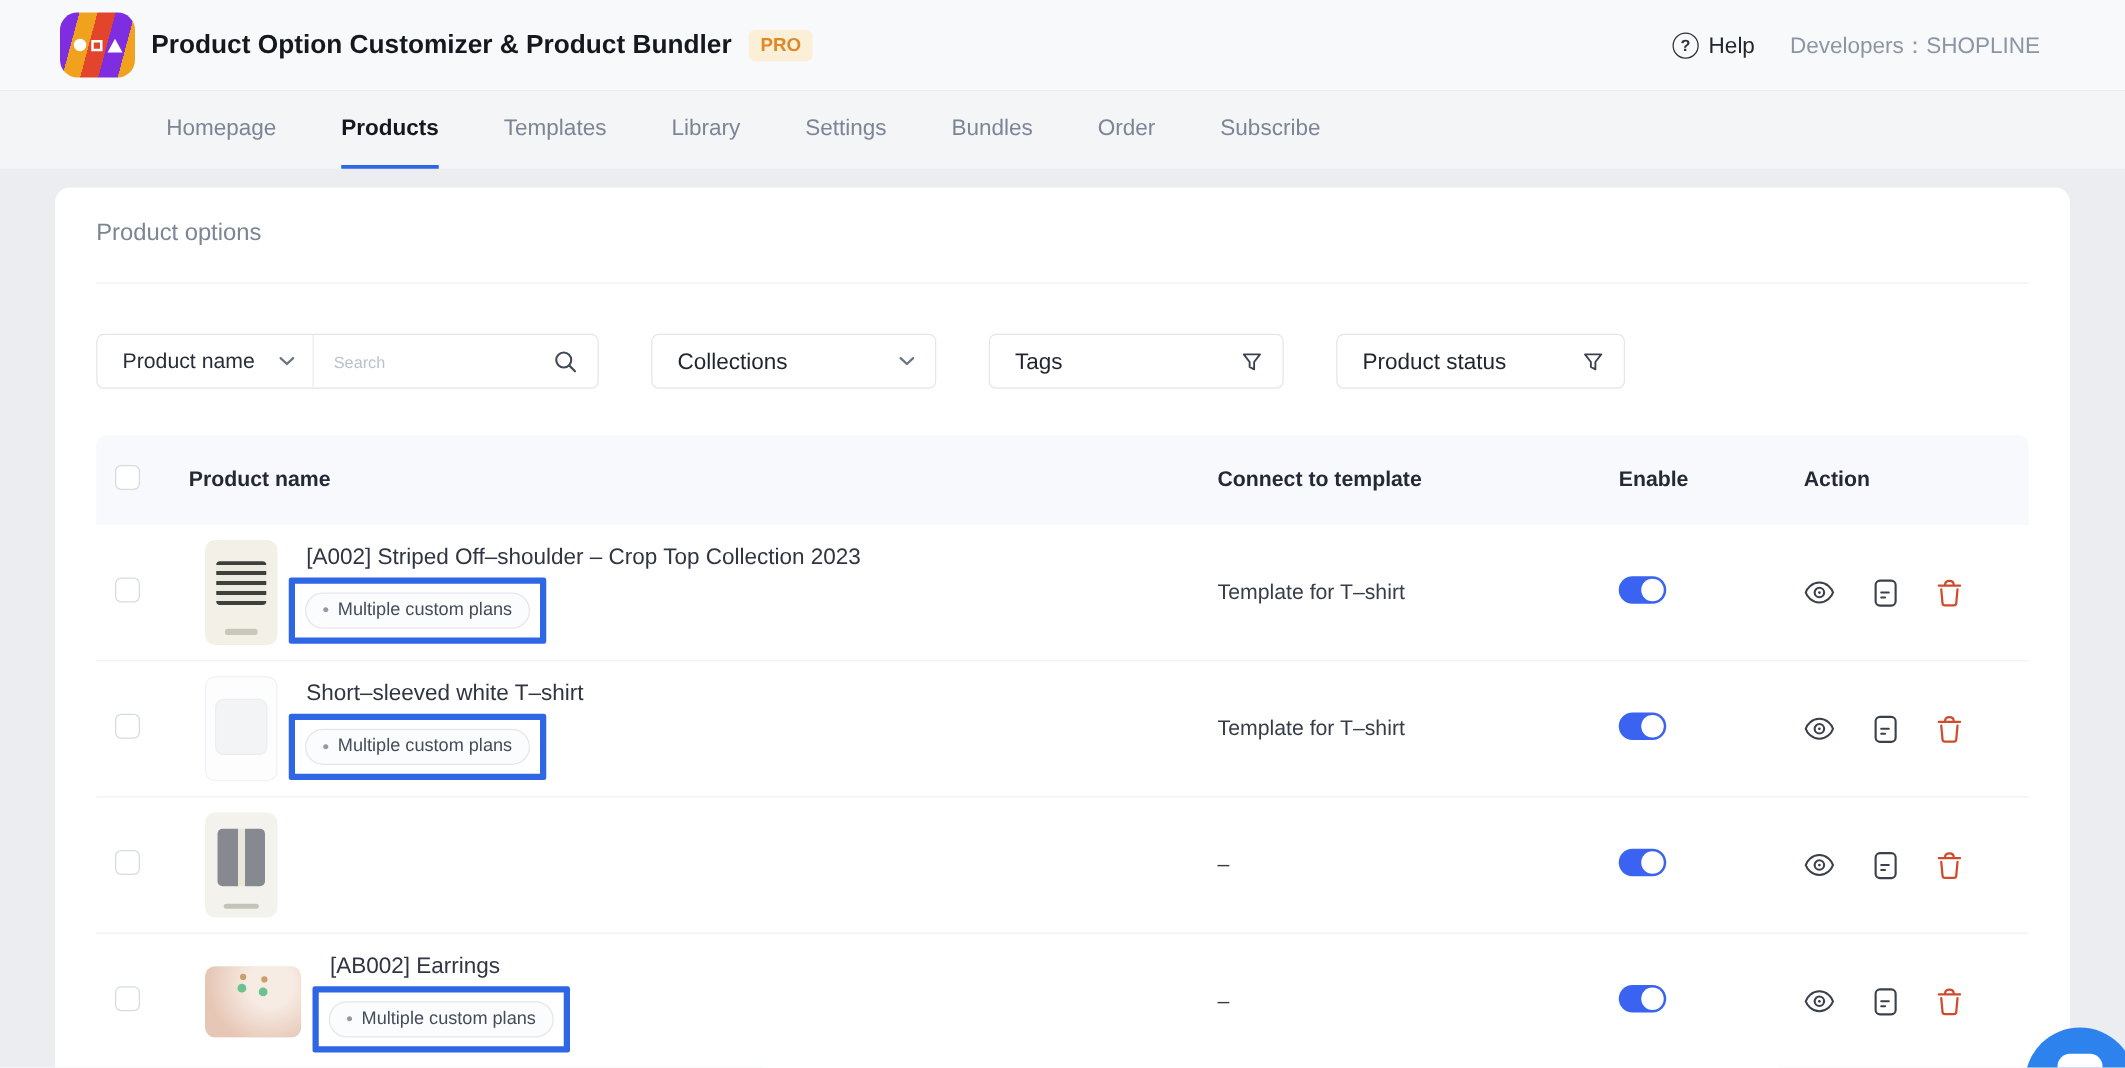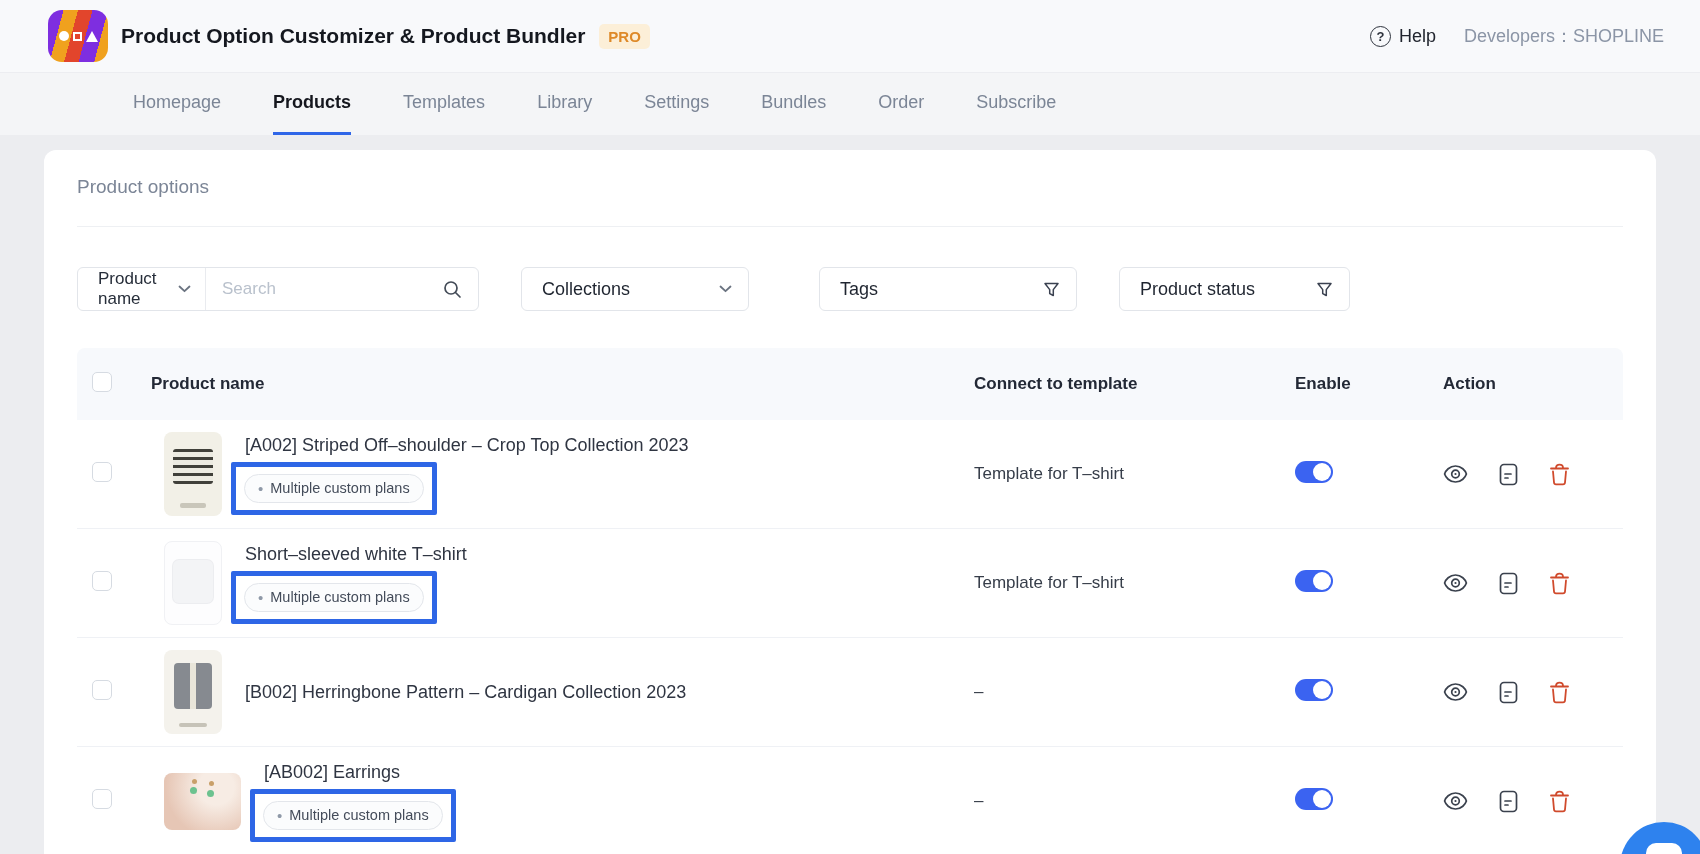--- a/index.html
+++ b/index.html
@@ -1,21 +1,21 @@
 <!DOCTYPE html>
 <html><head>
 <meta charset="utf-8">
 <style>
   * { margin:0; padding:0; box-sizing:border-box; }
   html,body { width:1700px; height:854px; overflow:hidden; }
   body { font-family:"Liberation Sans", sans-serif; background:#ecedf0; position:relative; }
 
   
   .app-header { height:73px; background:#f8f9fb; border-bottom:1px solid #ecedf1;
-    display:flex; align-items:center; padding:0 36px 0 48px; }
+    display:flex; align-items:center; padding:0 68px 0 48px; }
   .logo { width:60px; height:52px; border-radius:14px; overflow:hidden; flex:none;
     background:repeating-linear-gradient(105deg,#7e2ee0 0 15px,#f0a11e 15px 29px,#e2452c 29px 43px);
     display:flex; align-items:center; justify-content:center; gap:4px; }
   .logo .sh-circle { width:10px; height:10px; border-radius:50%; background:#fff; }
   .logo .sh-square { width:9px; height:9px; border:2px solid #fff; }
   .logo .sh-triangle { width:0; height:0; border-left:6px solid transparent; border-right:6px solid transparent; border-bottom:11px solid #fff; }
   .app-title { margin-left:13px; font-size:21px; font-weight:bold; color:#15181f; }
   .pro-badge { margin-left:14px; background:#fcefd8; color:#de8928; font-weight:bold;
     font-size:15px; padding:4px 9px; border-radius:5px; }
   .header-right { margin-left:auto; display:flex; align-items:center; gap:28px; }
@@ -41,25 +41,25 @@
   .sub-tab.active { color:#15171e; font-weight:bold; border-bottom-color:#2f66e8; }
 
   
   .filters { margin-top:40px; display:flex; gap:42px; height:44px; }
   .fbox { border:1px solid #e2e5ea; border-radius:6px; background:#fff; display:flex; align-items:center; }
   .search-group { width:402px; padding:0; }
   .type-select { width:186px; height:100%; display:flex; align-items:center; justify-content:space-between;
     padding:0 14px 0 20px; border-right:1px solid #e9ebef; cursor:pointer; }
   .type-select-label { font-size:17px; color:#272e3a; }
   .search-wrap { flex:1; height:100%; display:flex; align-items:center; padding:0 16px; }
-  .search-wrap input { border:none; outline:none; flex:1; font-size:17px; color:#272e3a;
+  .search-wrap input { border:none; outline:none; flex:1; font-size:13px; color:#272e3a;
     font-family:"Liberation Sans",sans-serif; background:transparent; }
   .search-wrap input::placeholder { color:#b9c1cc; }
   .select-box { justify-content:space-between; padding:0 16px 0 20px; cursor:pointer; }
-  .w-collections { width:228px; } .w-tags { width:258px;margin-left:28px; } .w-status { width:231px; }
+  .w-collections { width:228px; } .w-tags { width:236px; } .w-status { width:231px; }
   .fbox-label { font-size:18px; color:#1f2530; }
 
   .icon-svg { flex:none; display:block; }
 
   
   .table { margin-top:37px; }
   .thead, .trow { display:grid; grid-template-columns:72px 1fr 309px 137px 203px; align-items:center; }
   .thead { height:72px; background:#f7f9fc; border-radius:8px 8px 0 0;
     font-size:17px; font-weight:bold; color:#232936; }
   .cell-check { padding-left:15px; }
@@ -269,23 +269,20 @@
                 <path d="M7 5 C7 2.8 8.3 1.7 10.5 1.7 C12.7 1.7 14 2.8 14 5" stroke="#d04a2c" stroke-width="1.8" fill="none" stroke-linecap="round"></path>
                 <path d="M4 8.5 L5 19.5 C5.1 20.6 6 21.3 7 21.3 H14 C15 21.3 15.9 20.6 16 19.5 L17 8.5" stroke="#d04a2c" stroke-width="1.8" fill="none" stroke-linecap="round" stroke-linejoin="round"></path>
               </svg></button>
         </div>
       </div>
 
       <div class="trow">
         <div class="cell-check"><span class="checkbox"></span></div>
         <div class="cell-name">
           <div class="thumb thumb-cardigan"></div>
-          <div class="name-stack">
-            <span class="product-title">[B002] Herringbone Pattern – Cardigan Collection 2023</span>
-          </div>
         </div>
         <div class="template-text">–</div>
         <div class="cell-enable"><span class="toggle"></span></div>
         <div class="cell-action">
           <button class="action-btn"><svg width="25" height="20" viewBox="0 0 25 20">
                 <path d="M12.5 2 C6.5 2 2.6 6.7 1.6 10 C2.6 13.3 6.5 18 12.5 18 C18.5 18 22.4 13.3 23.4 10 C22.4 6.7 18.5 2 12.5 2 Z" fill="none" stroke="#3a414d" stroke-width="1.7"></path>
                 <circle cx="12.5" cy="10" r="3.8" fill="none" stroke="#3a414d" stroke-width="1.7"></circle>
                 <circle cx="12.5" cy="10" r="1.1" fill="#3a414d"></circle>
               </svg></button>
           <button class="action-btn"><svg width="19" height="23" viewBox="0 0 19 23">

